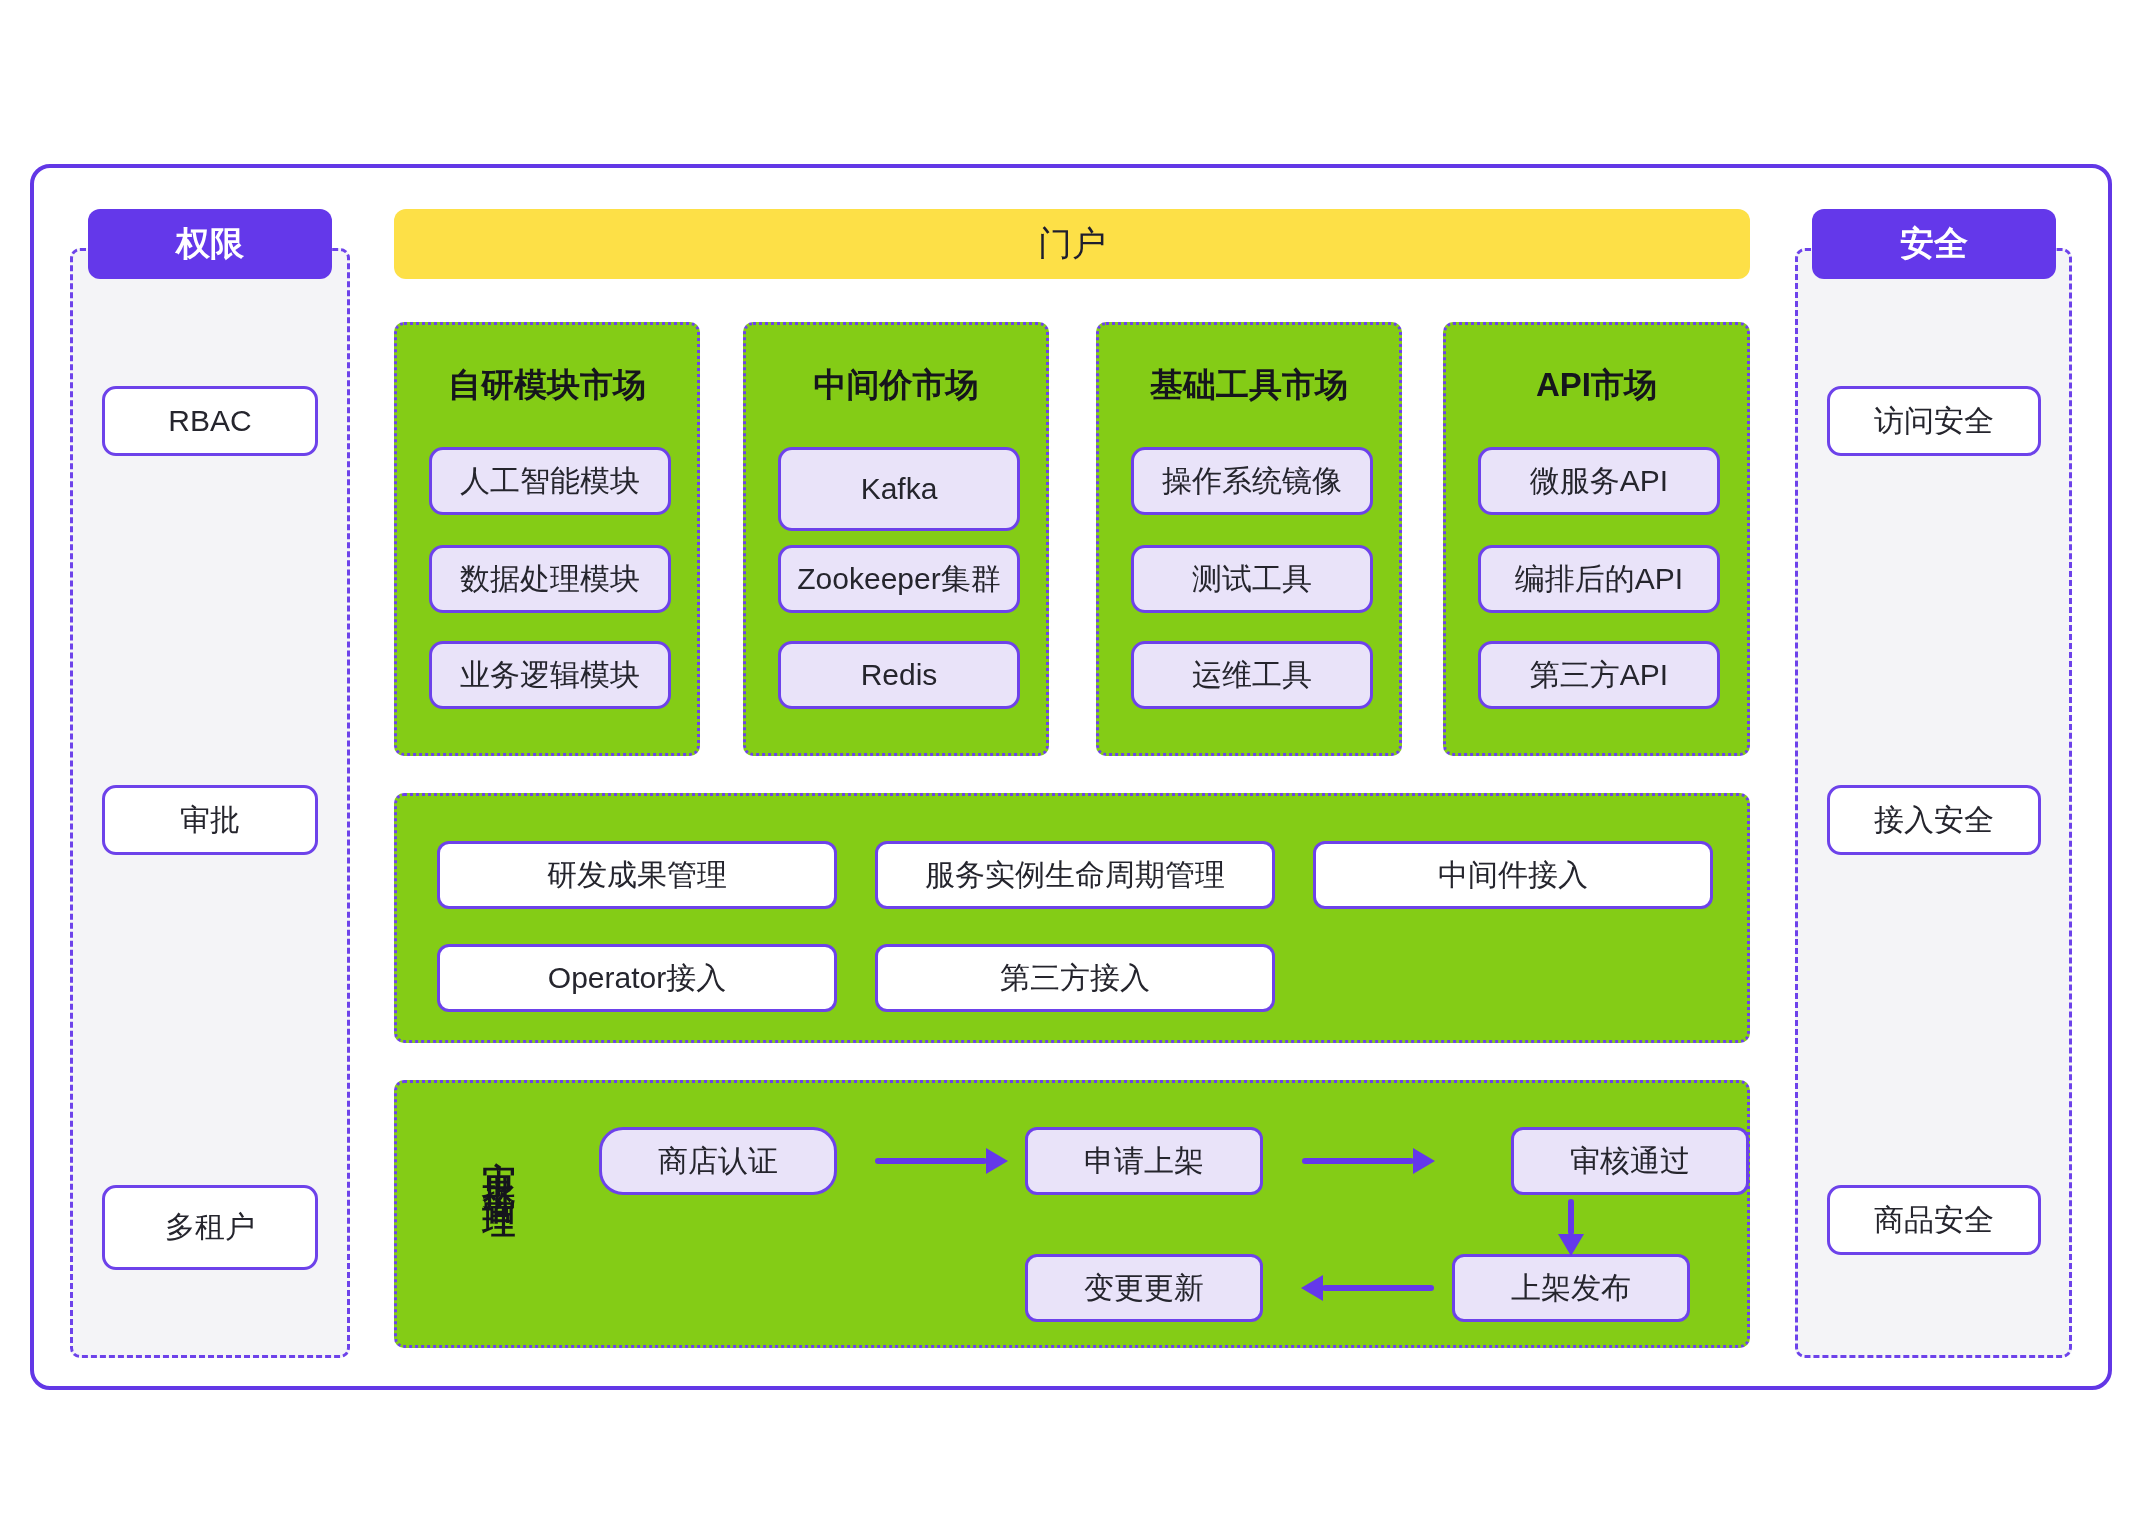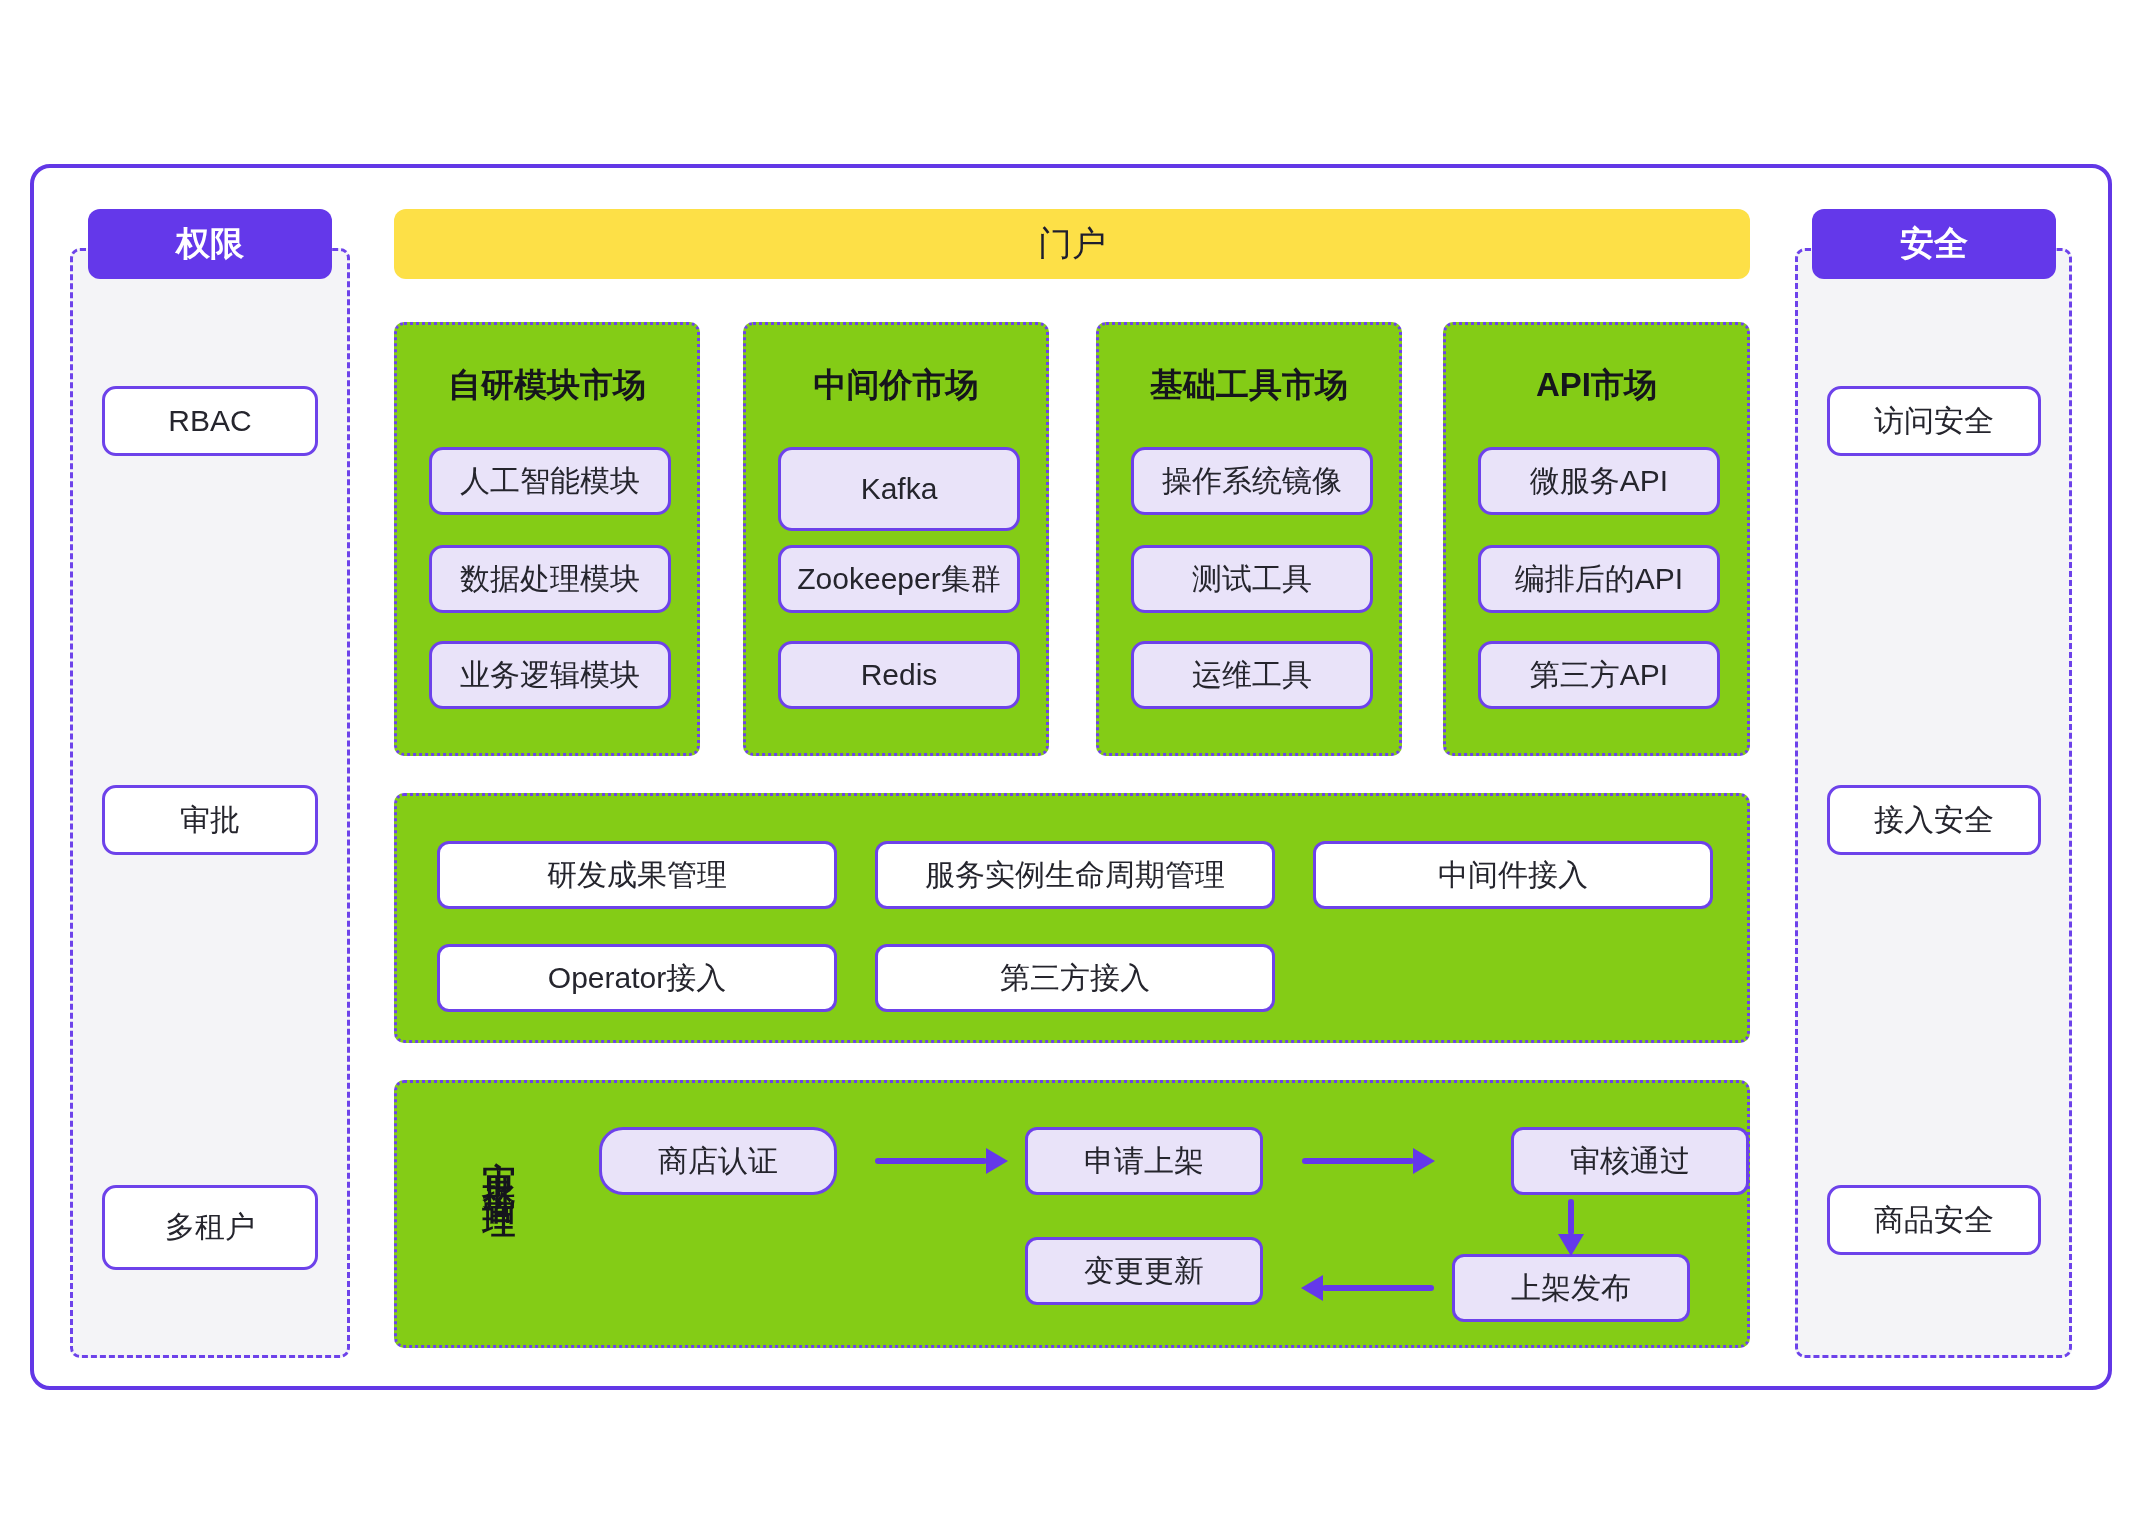--- a/index.html
+++ b/index.html
@@ -160,21 +160,21 @@
     </div>
     <div class="abs lav-box" style="left:628px;top:44px;width:238px;height:68px;border-radius:12px;">
       <span>申请上架</span>
     </div>
     <div class="abs lav-box" style="left:1114px;top:44px;width:238px;height:68px;border-radius:12px;">
       <span>审核通过</span>
     </div>
     <div class="abs lav-box" style="left:1055px;top:171px;width:238px;height:68px;border-radius:12px;">
       <span>上架发布</span>
     </div>
-    <div class="abs lav-box" style="left:628px;top:154px;width:238px;height:68px;border-radius:12px;">
+    <div class="abs lav-box" style="left:628px;top:171px;width:238px;height:68px;border-radius:12px;">
       <span>变更更新</span>
     </div>
 
     <div class="arrow-r" style="left:478px;top:75px;width:112px;"></div>
     <div class="arrow-r" style="left:905px;top:75px;width:112px;"></div>
     <div class="arrow-d" style="left:1171px;top:116px;height:36px;"></div>
     <div class="arrow-l" style="left:925px;top:202px;width:112px;"></div>
   </div>
 
   <div class="abs side-panel" style="left:1795px;top:248px;width:277px;height:1110px;"></div>

